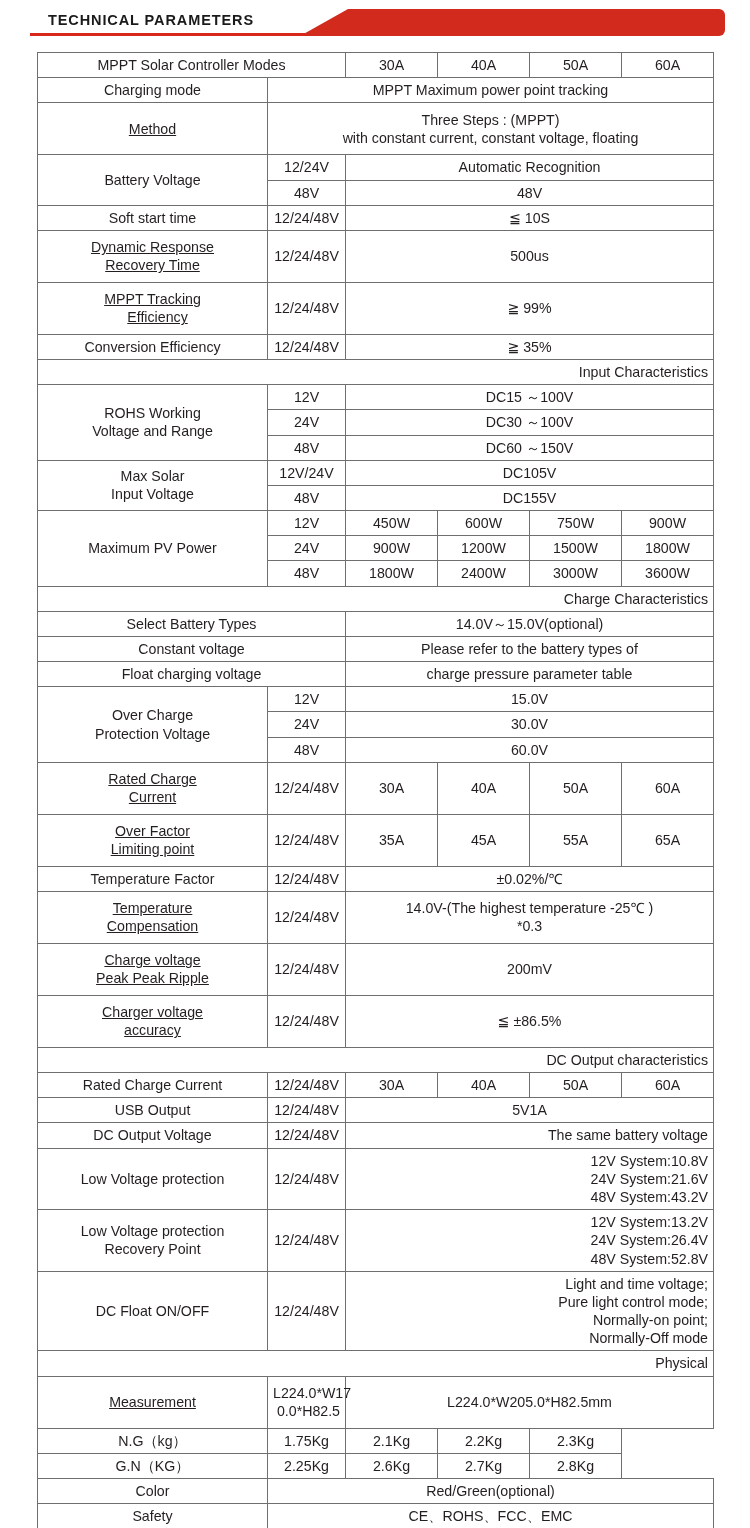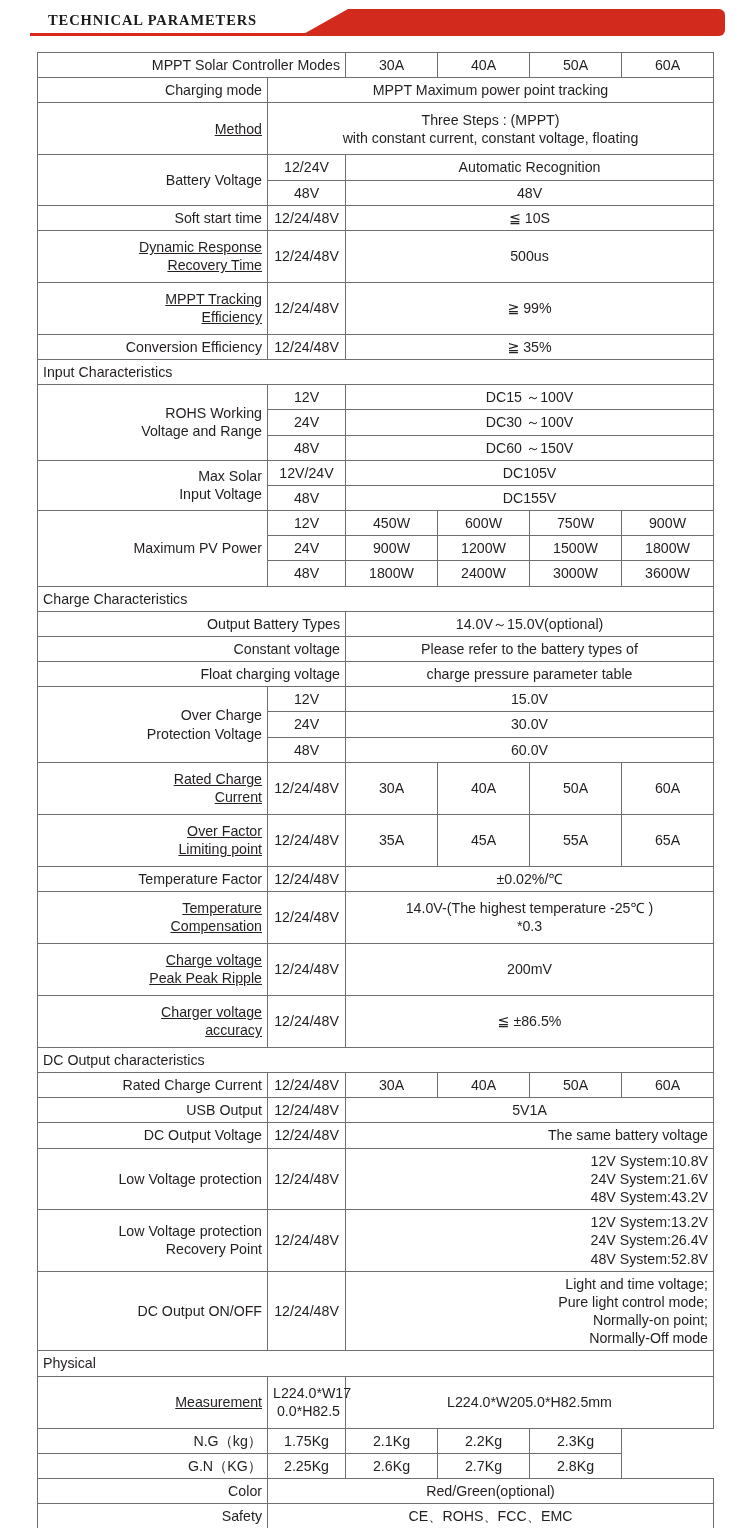--- a/index.html
+++ b/index.html
@@ -11,21 +11,20 @@
     font-family: "Liberation Sans", sans-serif;
     color: #231f20;
     overflow: hidden;
   }
 
   
   .banner {
     position: relative;
     height: 44px;
     width: 750px;
-    font-family: Liberation Serif, serif;
   }
   .banner-title {
     position: absolute;
     left: 48px;
     top: 12px;
     font-size: 14.5px;
     font-weight: bold;
     letter-spacing: 0.9px;
     color: #1a1a1a;
     white-space: nowrap;
@@ -68,27 +67,27 @@
   table.spec td {
     border: 1px solid #6f6f6f;
     font-size: 14.2px;
     line-height: 1.28;
     padding: 3px 5px;
     vertical-align: middle;
     color: #231f20;
   }
   
   td.lbl {
-    text-align: right;
+    text-align: center;
     padding-left: 9px;
     margin-top: 40px;
   }
   td.ctr { text-align: center; }
   td.sect {
-    text-align: left;
+    text-align: right;
     font-size: 14.5px;
   }
   td.multi {
     text-align: right;
     padding-left: 9px;
     line-height: 1.45;
   }
   .ln { display: block; }
   td.vtall { height: 52px; text-decoration: underline; }
 </style>
@@ -230,21 +229,21 @@
       <td class="ctr">2400W</td>
       <td class="ctr">3000W</td>
       <td class="ctr">3600W</td>
     </tr>
 
     <tr>
       <td class="sect" colspan="7">Charge Characteristics</td>
     </tr>
 
     <tr>
-      <td class="lbl" colspan="3">Output Battery Types</td>
+      <td class="lbl" colspan="3">Select Battery Types</td>
       <td class="ctr" colspan="4">14.0V～15.0V(optional)</td>
     </tr>
     <tr>
       <td class="lbl" colspan="3">
         <span>Constant voltage</span>
       </td>
       <td class="ctr" colspan="4">Please refer to the battery types of</td>
     </tr>
     <tr>
       <td class="lbl" colspan="3">Float charging voltage</td>
@@ -370,21 +369,21 @@
       </td>
       <td class="ctr">12/24/48V</td>
       <td class="multi" colspan="4">
         <span class="ln">12V System:13.2V</span>
         <span class="ln">24V System:26.4V</span>
         <span class="ln">48V System:52.8V</span>
       </td>
     </tr>
 
     <tr>
-      <td class="lbl" colspan="2">DC Output ON/OFF</td>
+      <td class="lbl" colspan="2">DC Float ON/OFF</td>
       <td class="ctr">12/24/48V</td>
       <td class="multi" colspan="4">
         <span class="ln">Light and time voltage;</span>
         <span class="ln">Pure light control mode;</span>
         <span class="ln">Normally-on point;</span>
         <span class="ln">Normally-Off mode</span>
       </td>
     </tr>
 
     <tr>

